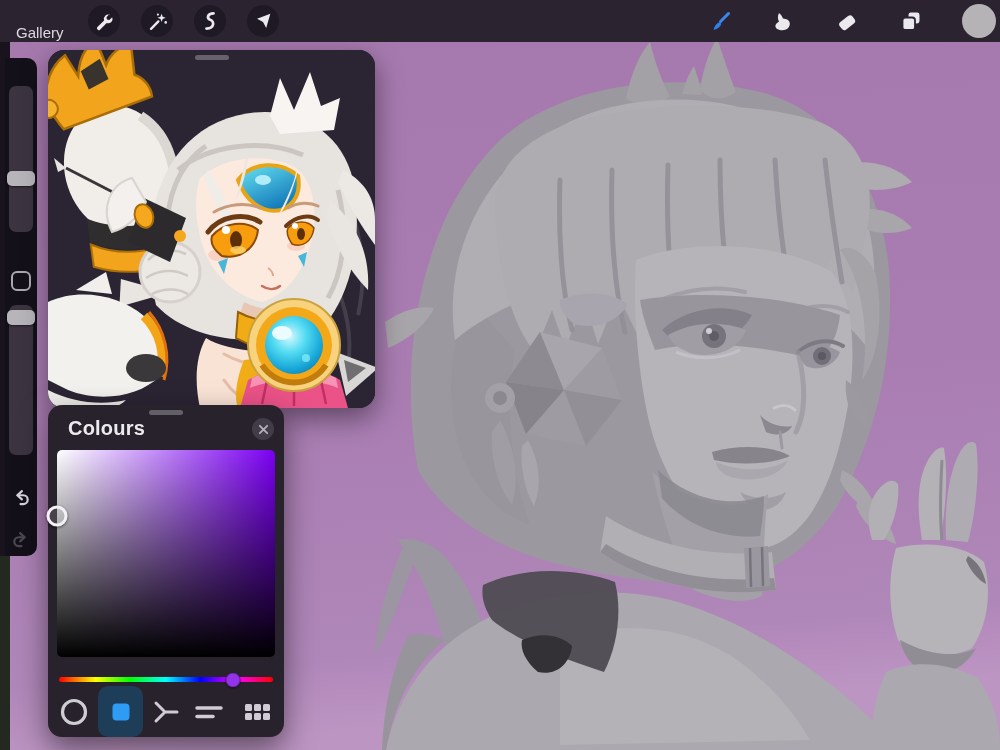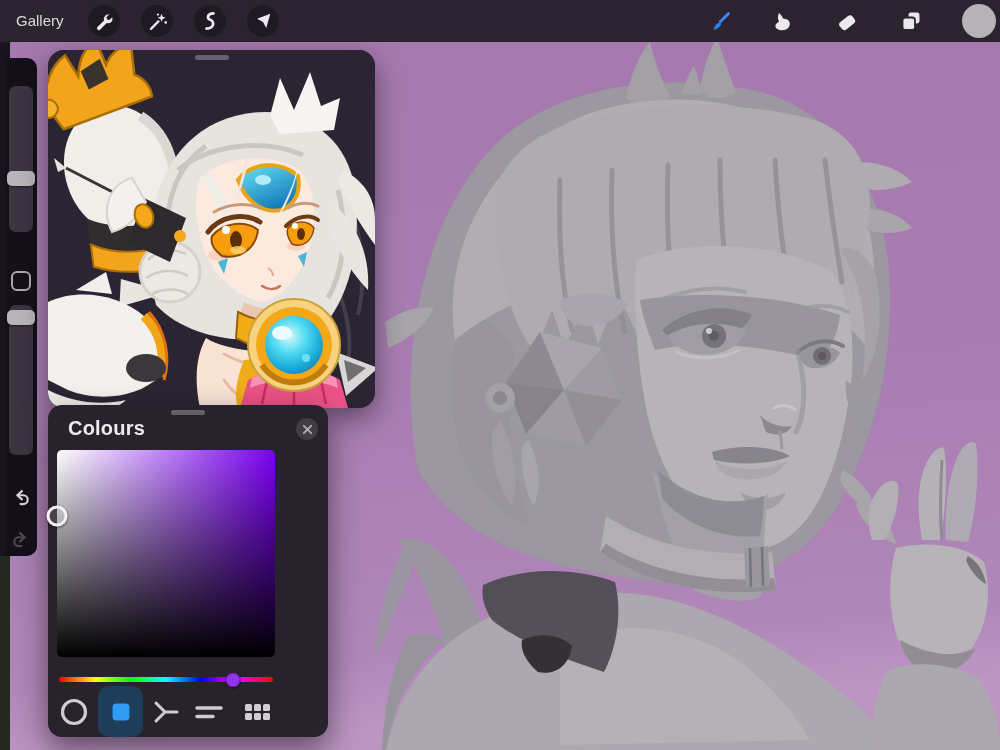--- a/index.html
+++ b/index.html
@@ -12,21 +12,21 @@
   
   #canvas-layer{position:absolute;inset:0;z-index:0;}
   #canvas-layer svg{display:block;}
 
   
   #topbar{
     position:absolute;top:0;left:0;width:1000px;height:42px;
     background:var(--bar-bg,#2b2430);z-index:10;
   }
   .gallery-label{
-    position:absolute;left:16px;top:0;height:50px;line-height:42px;
+    position:absolute;left:16px;top:12px;height:50px;line-height:42px;
     color:#dcd9e0;font-size:15px;cursor:default;
   }
   .tb-circle{
     position:absolute;top:5px;width:32px;height:32px;border-radius:50%;
     background:var(--bar-icon-circle,#1f1925);border:none;padding:0;
     display:flex;align-items:center;justify-content:center;
   }
   .tb-plain{
     position:absolute;top:8px;width:28px;height:28px;background:transparent;
     border:none;padding:0;display:flex;align-items:center;justify-content:center;
@@ -67,21 +67,21 @@
     border-radius:16px;overflow:hidden;background:#2b2433;z-index:6;
     box-shadow:0 10px 28px rgba(0,0,0,.45);
   }
   .drag-pill{
     position:absolute;top:5px;left:50%;transform:translateX(-50%);
     width:34px;height:5px;border-radius:2.5px;background:rgba(255,255,255,.28);z-index:3;
   }
 
   
   #colours-panel{
-    position:absolute;left:48px;top:405px;width:280px;height:332px;
+    position:absolute;left:48px;top:405px;width:236px;height:332px;
     border-radius:14px;background:var(--panel-bg,#27222b);z-index:7;
     box-shadow:0 12px 30px rgba(0,0,0,.5);
   }
   #colours-title{
     position:absolute;left:20px;top:12px;margin:0;
     font-size:20px;font-weight:700;color:#eceaef;letter-spacing:.2px;
   }
   #colours-close{
     position:absolute;right:10px;top:13px;width:22px;height:22px;border-radius:50%;
     background:#413c48;border:none;padding:0;display:flex;align-items:center;justify-content:center;

